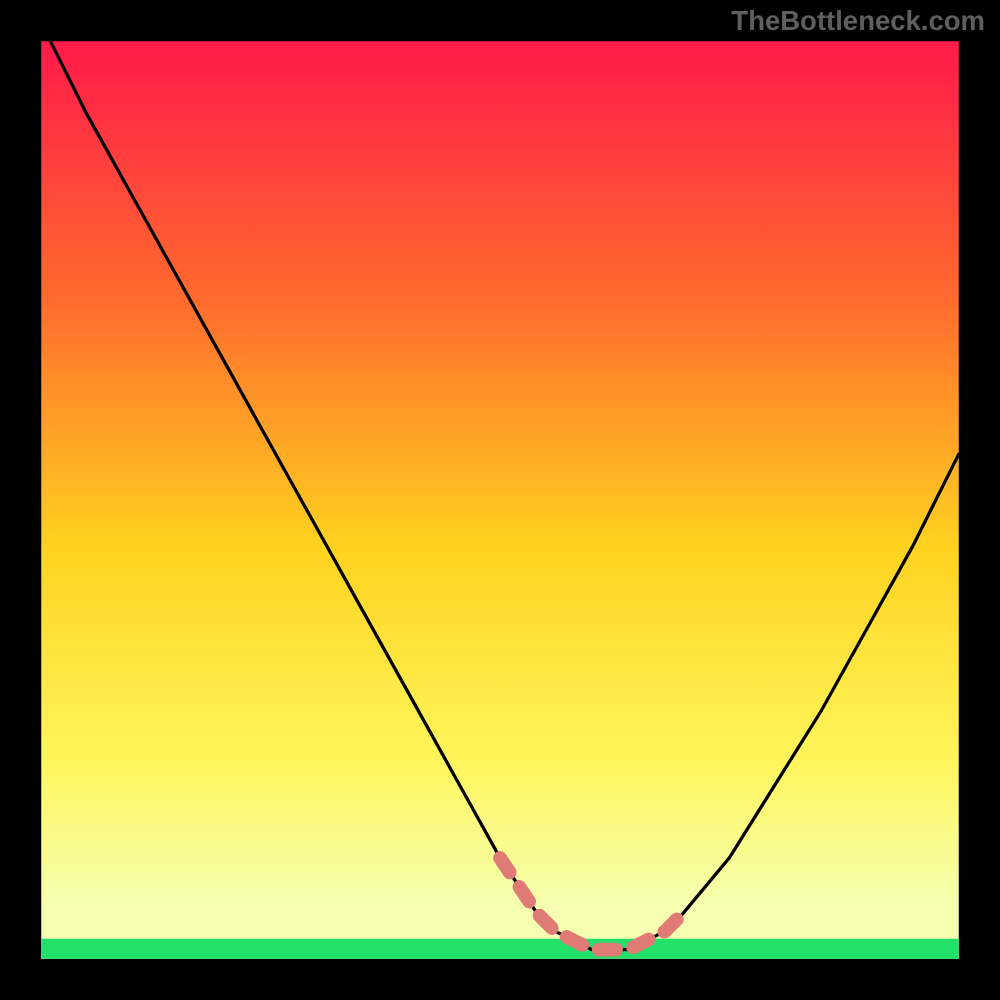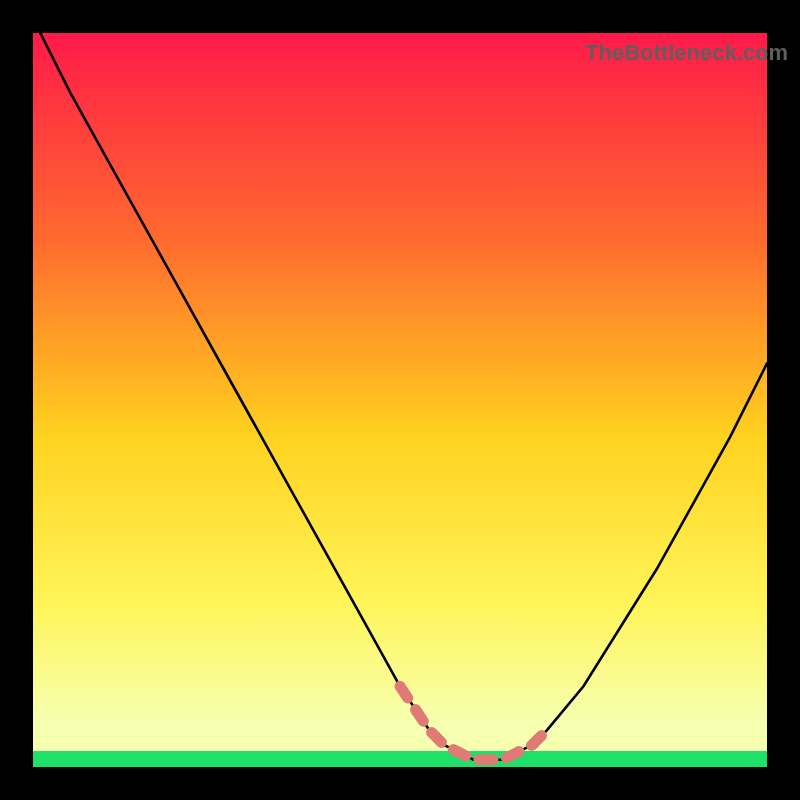--- a/index.html
+++ b/index.html
@@ -18,21 +18,20 @@
   .watermark {
     position: absolute;
     top: 4px;
     right: 12px;
     font-family: Arial, Helvetica, sans-serif;
     font-size: 22px;
     font-weight: bold;
     color: #5f5f5f;
     z-index: 10;
     letter-spacing: 0px;
-    margin-top: 36px;
   }
   svg.plot {
     position: absolute;
     left: 0;
     top: 0;
     width: 800px;
     height: 800px;
   }
 </style>
 </head>

